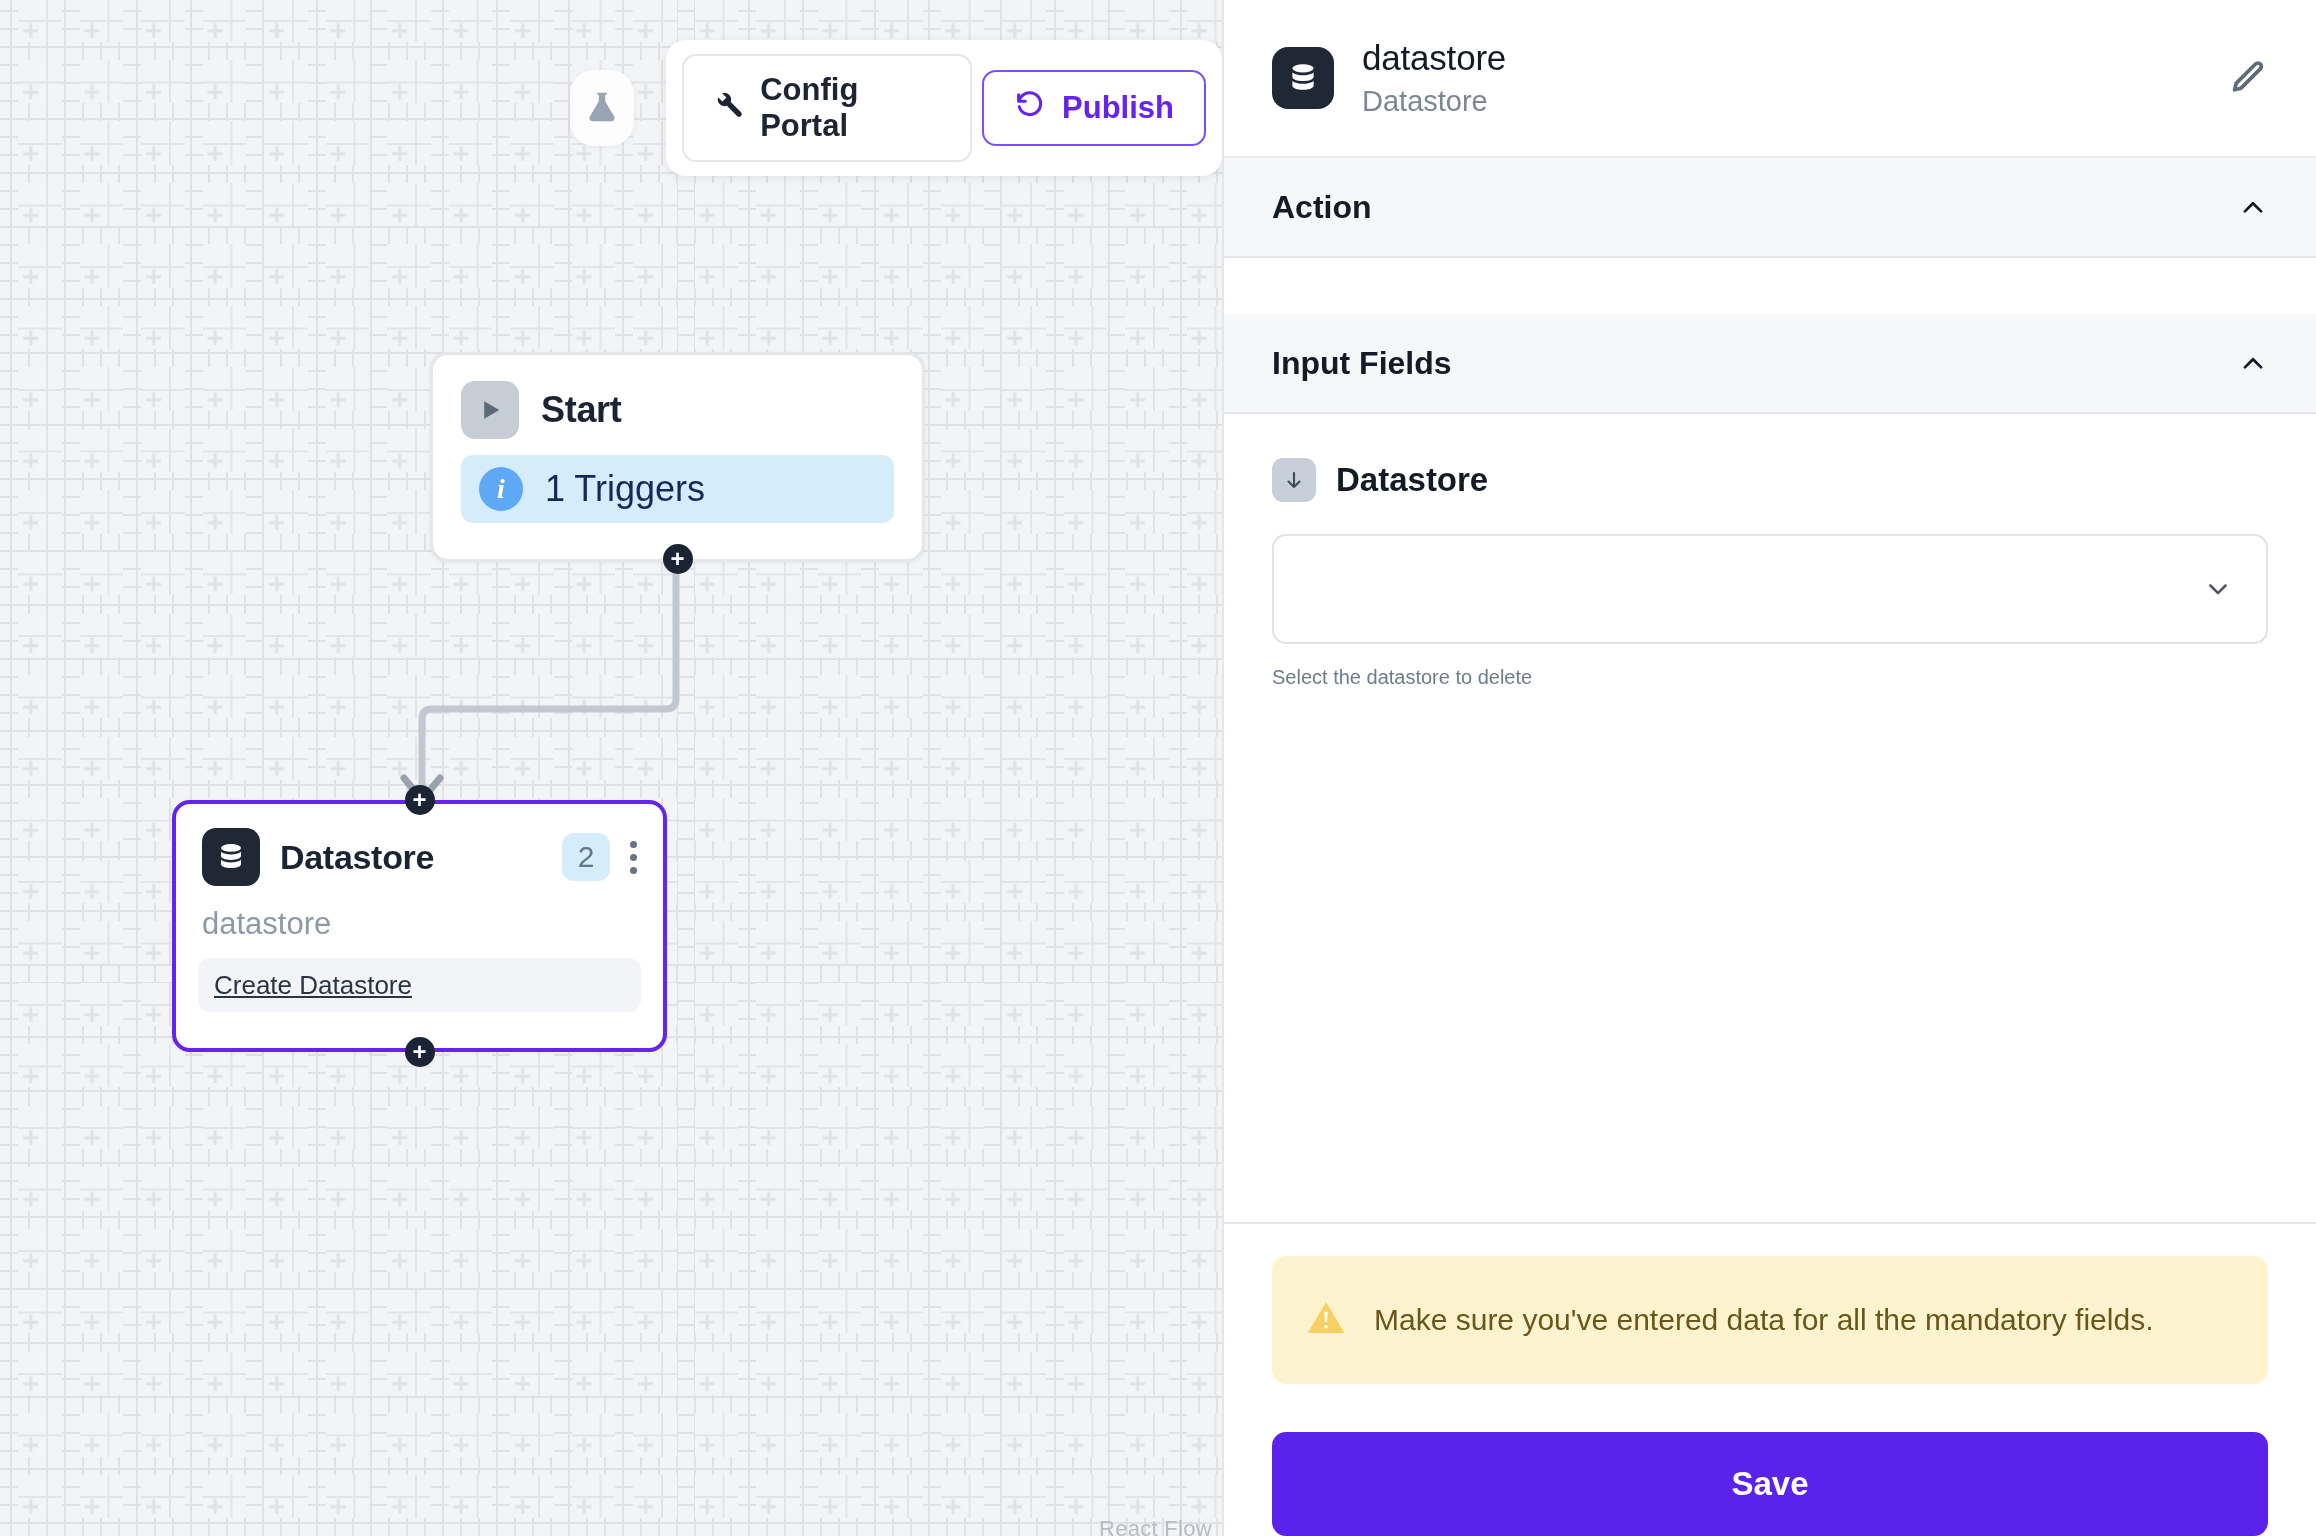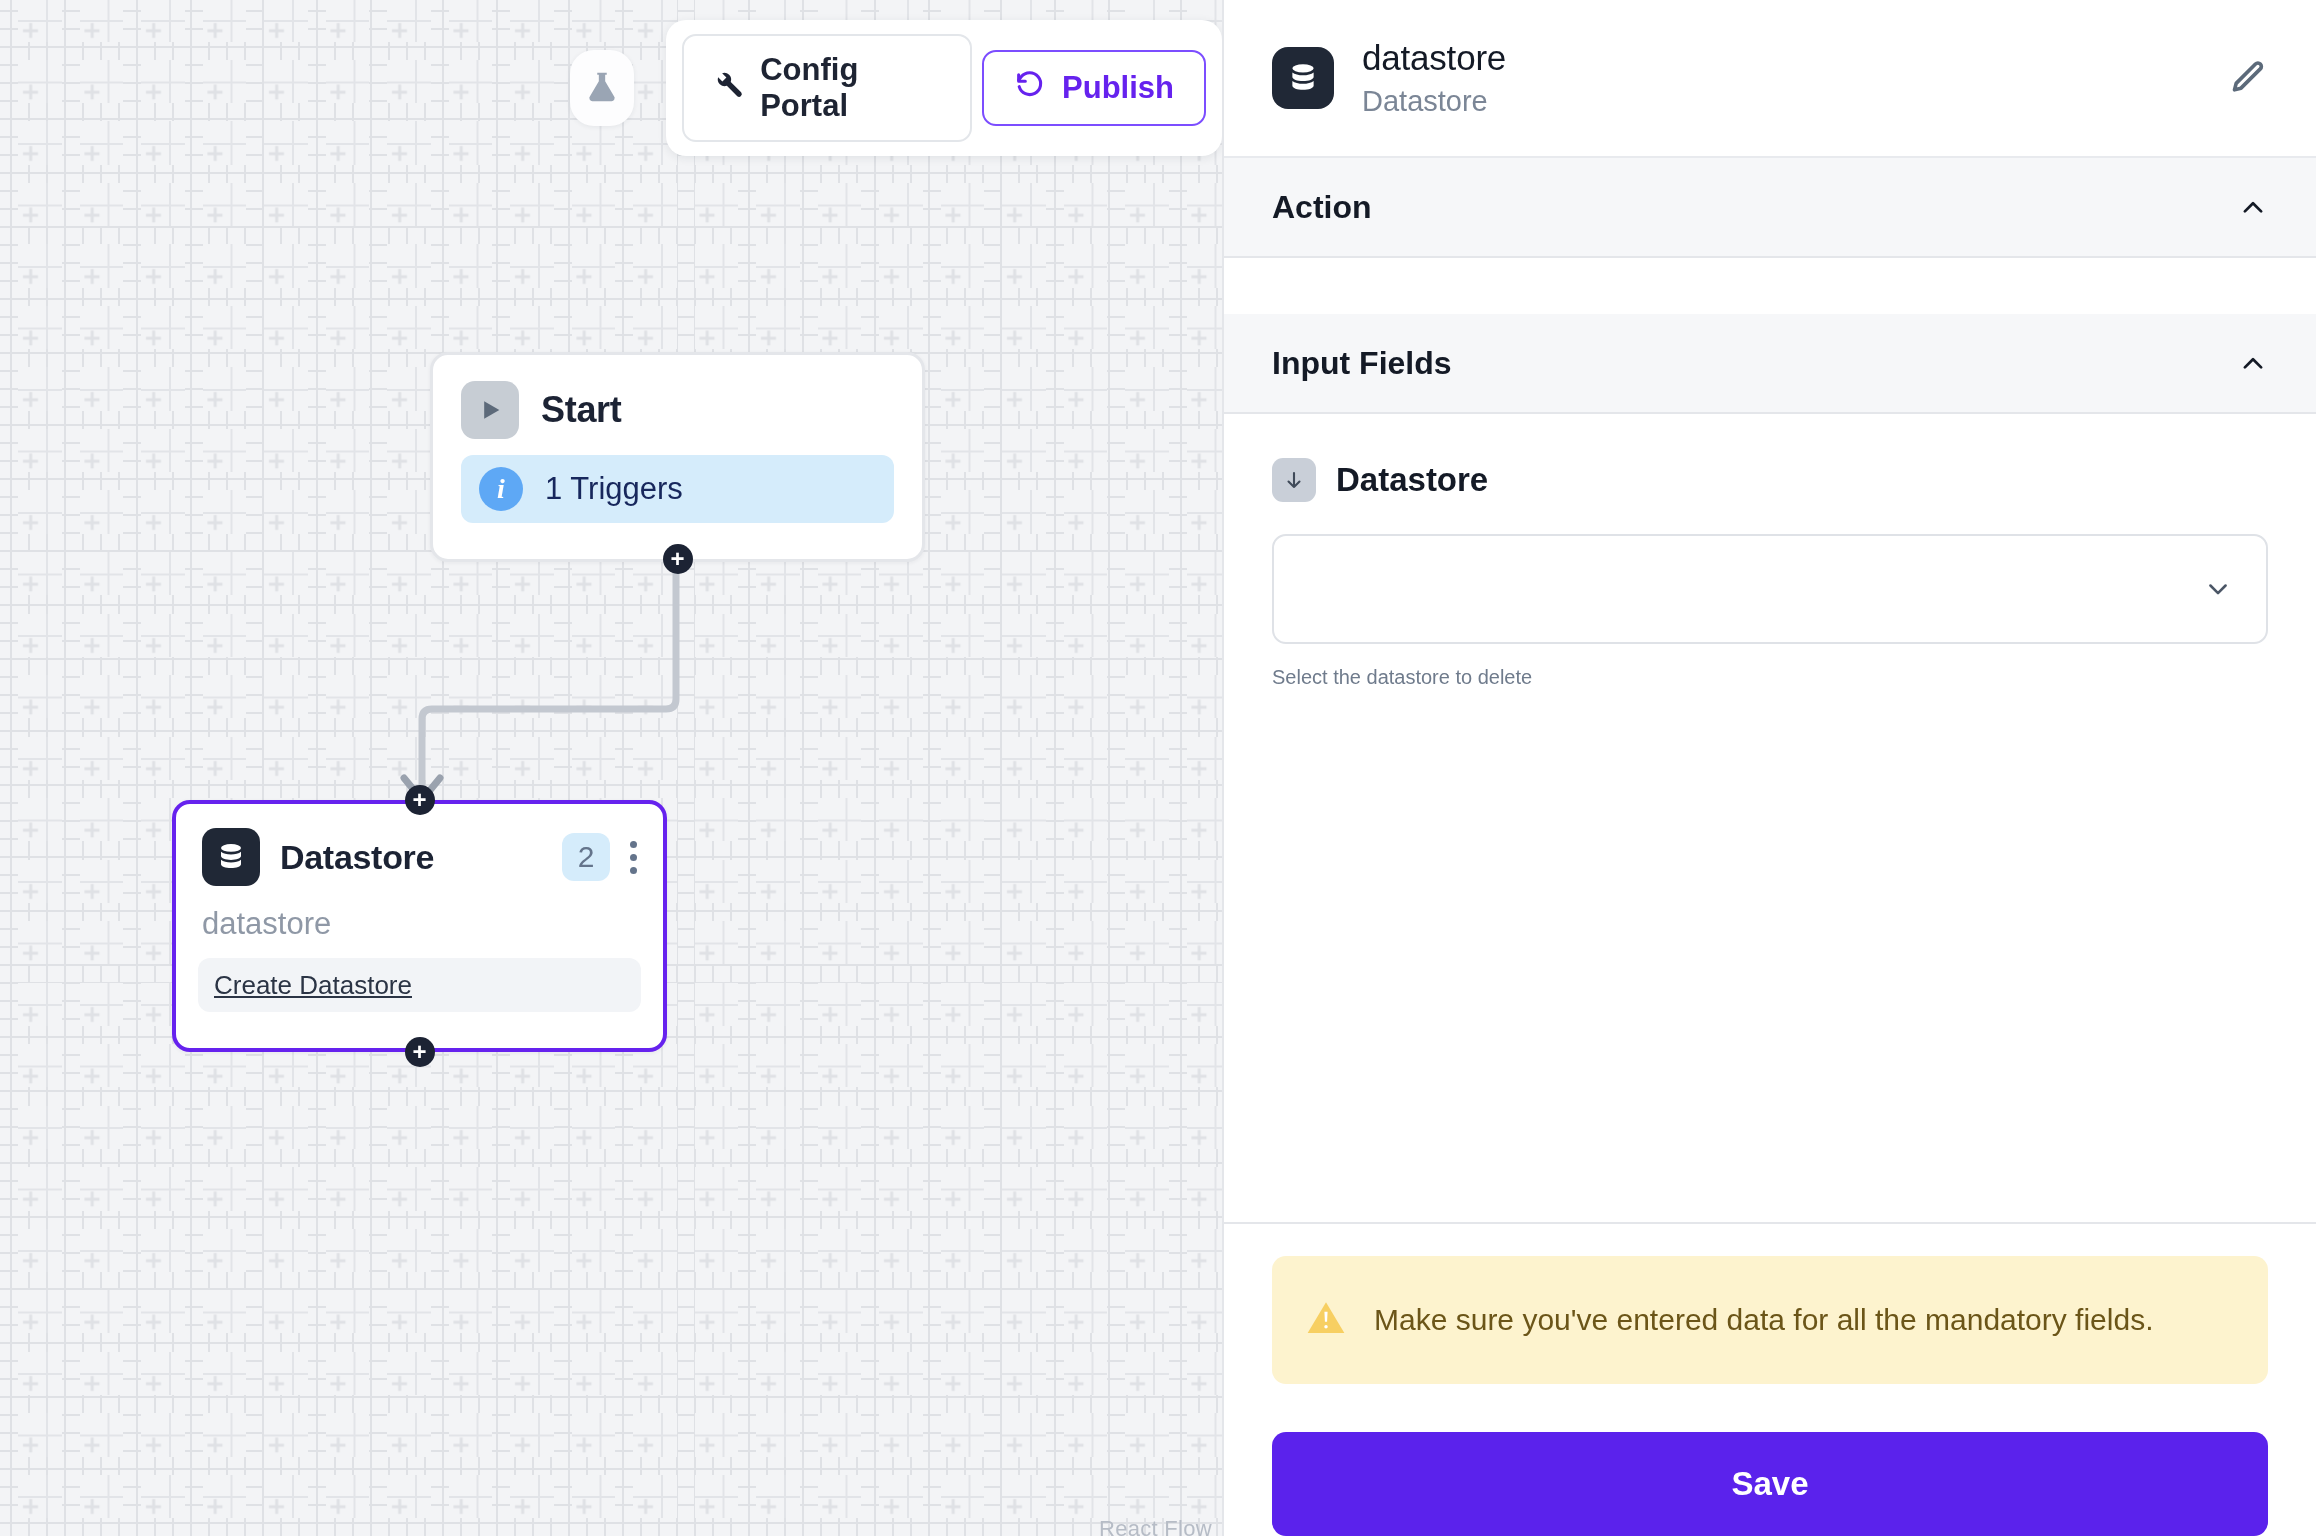--- a/index.html
+++ b/index.html
@@ -40,21 +40,21 @@
     -webkit-mask-composite: source-over;
     pointer-events: none;
   }
   .crossgrid {
     position: absolute; inset: 0;
     pointer-events: none;
   }
   .crossgrid svg { width: 100%; height: 100%; display: block; }
 
   .toolbar-wrap {
-    position: absolute; top: 20px; left: 570px;
+    position: absolute; top: 40px; left: 570px;
     display: flex; align-items: center; gap: 32px; z-index: 40;
   }
   .flask-btn {
     width: 66px; height: 76px; border-radius: 24px;
     background: #fdfdfe; border: none;
     display: flex; align-items: center; justify-content: center;
     box-shadow: 0 1px 5px rgba(30,41,59,.07);
     cursor: pointer;
   }
   .toolbar {
@@ -89,21 +89,21 @@
   .trigger-pill {
     margin: 16px 28px 0 28px; background: #d5ecfb; border-radius: 12px;
     height: 68px; display: flex; align-items: center; gap: 22px; padding: 0 18px;
   }
   .trigger-ico {
     width: 44px; height: 44px; border-radius: 50%; background: #5ea8f5;
     color: #fff; font-size: 28px; font-weight: 700; font-style: italic;
     display: flex; align-items: center; justify-content: center;
     font-family: "Liberation Serif", serif;
   }
-  .trigger-txt { font-size: 31px; color: #17275c; }
+  .trigger-txt { font-size: 36px; color: #17275c; }
 
   .node-ds {
     left: 172px; top: 800px; width: 495px; height: 252px;
     border: 4px solid #6622ee;
   }
   .ds-head { display: flex; align-items: center; padding: 24px 26px 0 26px; }
   .ds-ico {
     width: 58px; height: 58px; border-radius: 14px; background: #202836;
     display: flex; align-items: center; justify-content: center;
   }

